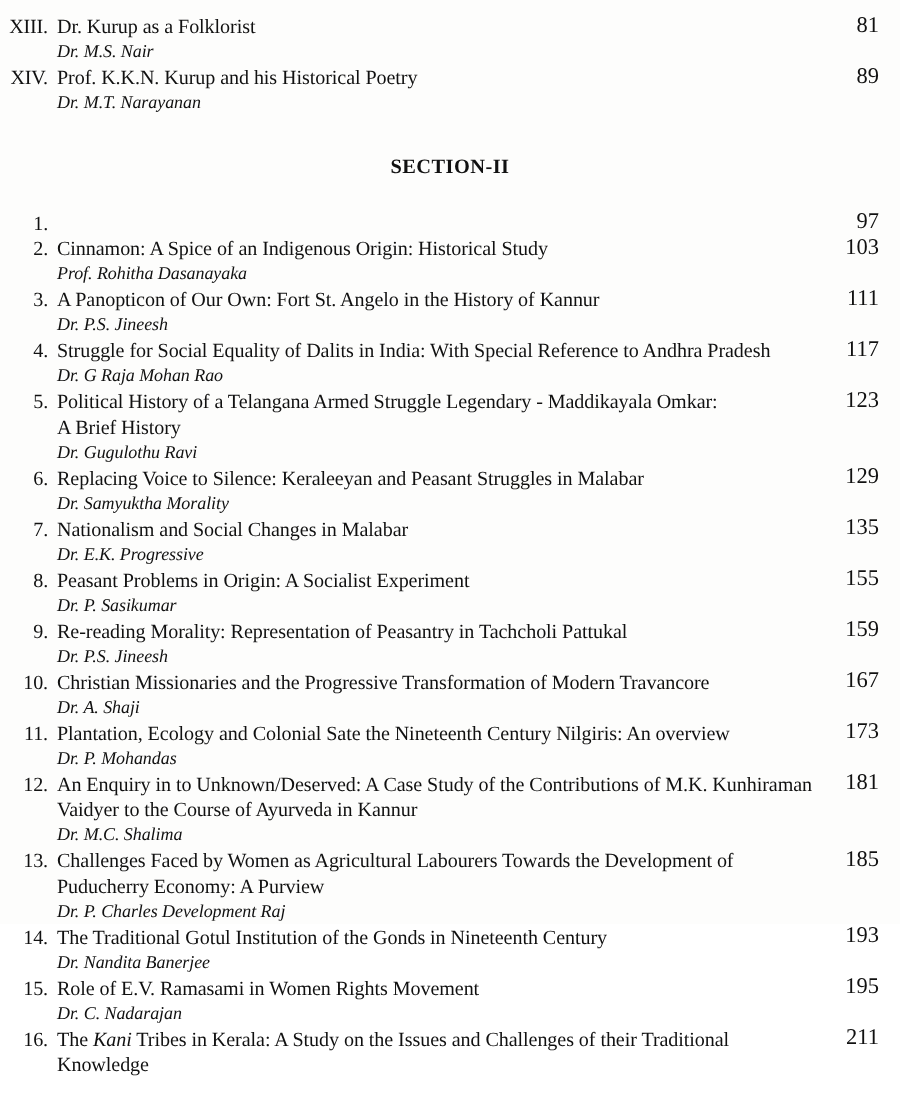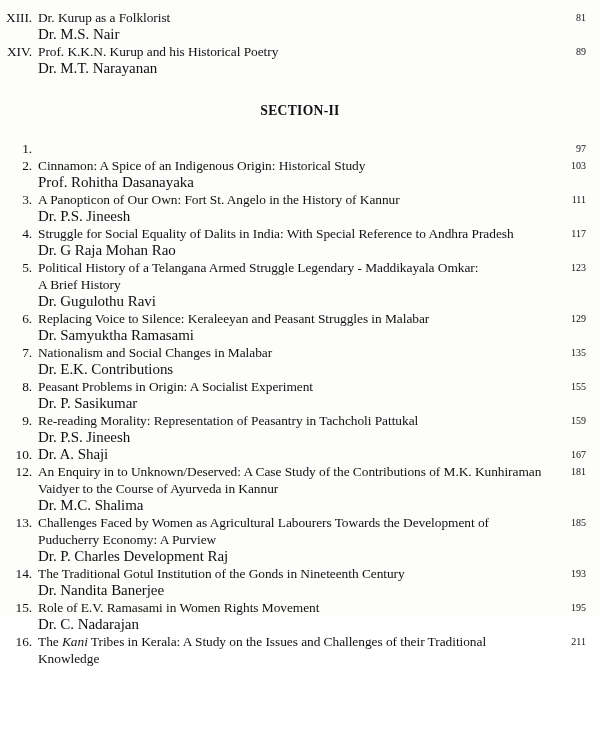--- a/index.html
+++ b/index.html
@@ -51,28 +51,29 @@
   .entry-title {
     display: block;
     font-style: normal;
     letter-spacing: -0.05px;
   }
   .entry-title .cont {
     display: block;
   }
   .entry-author {
     display: block;
-    font-size: 15px;
+    font-style: italic;
+    font-size: 12px;
     line-height: 17px;
     letter-spacing: -0.05px;
   }
   .entry-page {
     grid-column: 4;
     text-align: right;
-    font-size: 10px;
+    font-size: 15px;
     line-height: 17px;
     padding-right: 14px;
     white-space: nowrap;
   }
   sup {
     font-size: 0.66em;
     vertical-align: 0.45em;
     line-height: 0;
   }
   em.kani {
@@ -170,30 +171,30 @@
             <span class="entry-title">Political History of a Telangana Armed Struggle Legendary - Maddikayala Omkar:<span class="cont">A Brief History</span></span>
             <span class="entry-author">Dr. Gugulothu Ravi</span>
           </span>
           <span class="entry-page">123</span>
         </li>
         <li class="entry">
           <span class="entry-num">6.</span>
           <span></span>
           <span class="entry-body">
             <span class="entry-title">Replacing Voice to Silence: Keraleeyan and Peasant Struggles in Malabar</span>
-            <span class="entry-author">Dr. Samyuktha Ramasami</span>
+            <span class="entry-author">Dr. Samyuktha Morality</span>
           </span>
           <span class="entry-page">129</span>
         </li>
         <li class="entry">
           <span class="entry-num">7.</span>
           <span></span>
           <span class="entry-body">
             <span class="entry-title">Nationalism and Social Changes in Malabar</span>
-            <span class="entry-author">Dr. E.K. Contributions</span>
+            <span class="entry-author">Dr. E.K. Progressive</span>
           </span>
           <span class="entry-page">135</span>
         </li>
         <li class="entry">
           <span class="entry-num">8.</span>
           <span></span>
           <span class="entry-body">
             <span class="entry-title">Peasant Problems in Origin: A Socialist Experiment</span>
             <span class="entry-author">Dr. P. Sasikumar</span>
           </span>
@@ -205,23 +206,33 @@
           <span class="entry-body">
             <span class="entry-title">Re-reading Morality: Representation of Peasantry in Tachcholi Pattukal</span>
             <span class="entry-author">Dr. P.S. Jineesh</span>
           </span>
           <span class="entry-page">159</span>
         </li>
         <li class="entry">
           <span class="entry-num">10.</span>
           <span></span>
           <span class="entry-body">
+            <span class="entry-title">Christian Missionaries and the Progressive Transformation of Modern Travancore</span>
             <span class="entry-author">Dr. A. Shaji</span>
           </span>
           <span class="entry-page">167</span>
+        </li>
+        <li class="entry">
+          <span class="entry-num">11.</span>
+          <span></span>
+          <span class="entry-body">
+            <span class="entry-title">Plantation, Ecology and Colonial Sate the Nineteenth Century Nilgiris: An overview</span>
+            <span class="entry-author">Dr. P. Mohandas</span>
+          </span>
+          <span class="entry-page">173</span>
         </li>
         <li class="entry">
           <span class="entry-num">12.</span>
           <span></span>
           <span class="entry-body">
             <span class="entry-title">An Enquiry in to Unknown/Deserved: A Case Study of the Contributions of M.K. Kunhiraman<span class="cont">Vaidyer to the Course of Ayurveda in Kannur</span></span>
             <span class="entry-author">Dr. M.C. Shalima</span>
           </span>
           <span class="entry-page">181</span>
         </li>

